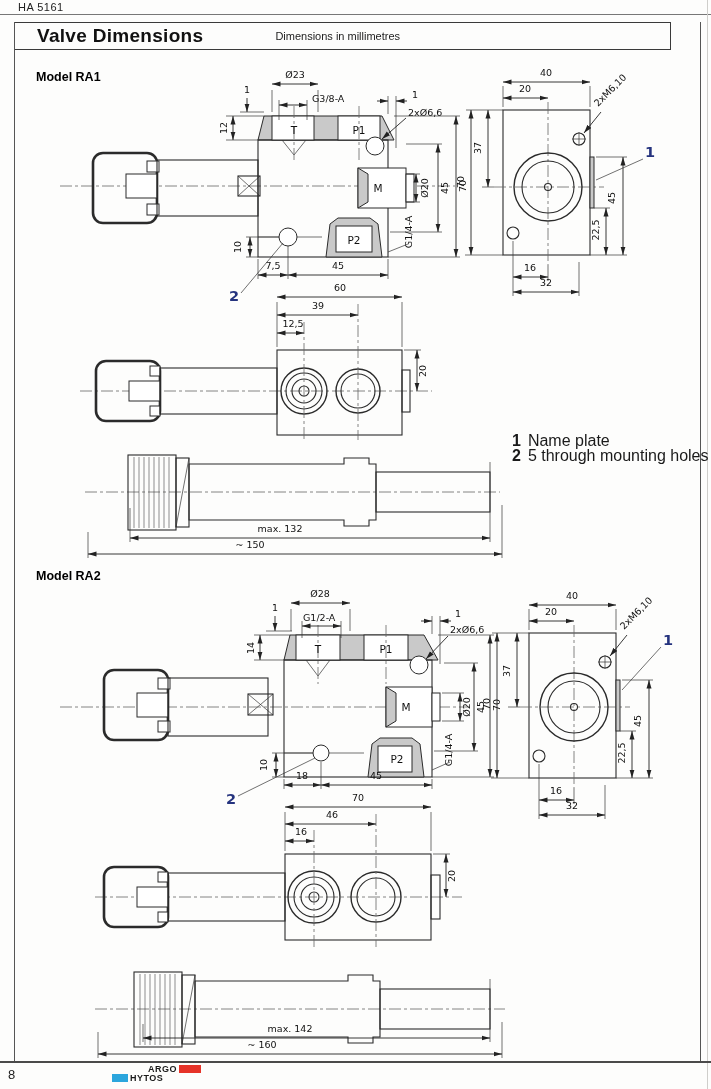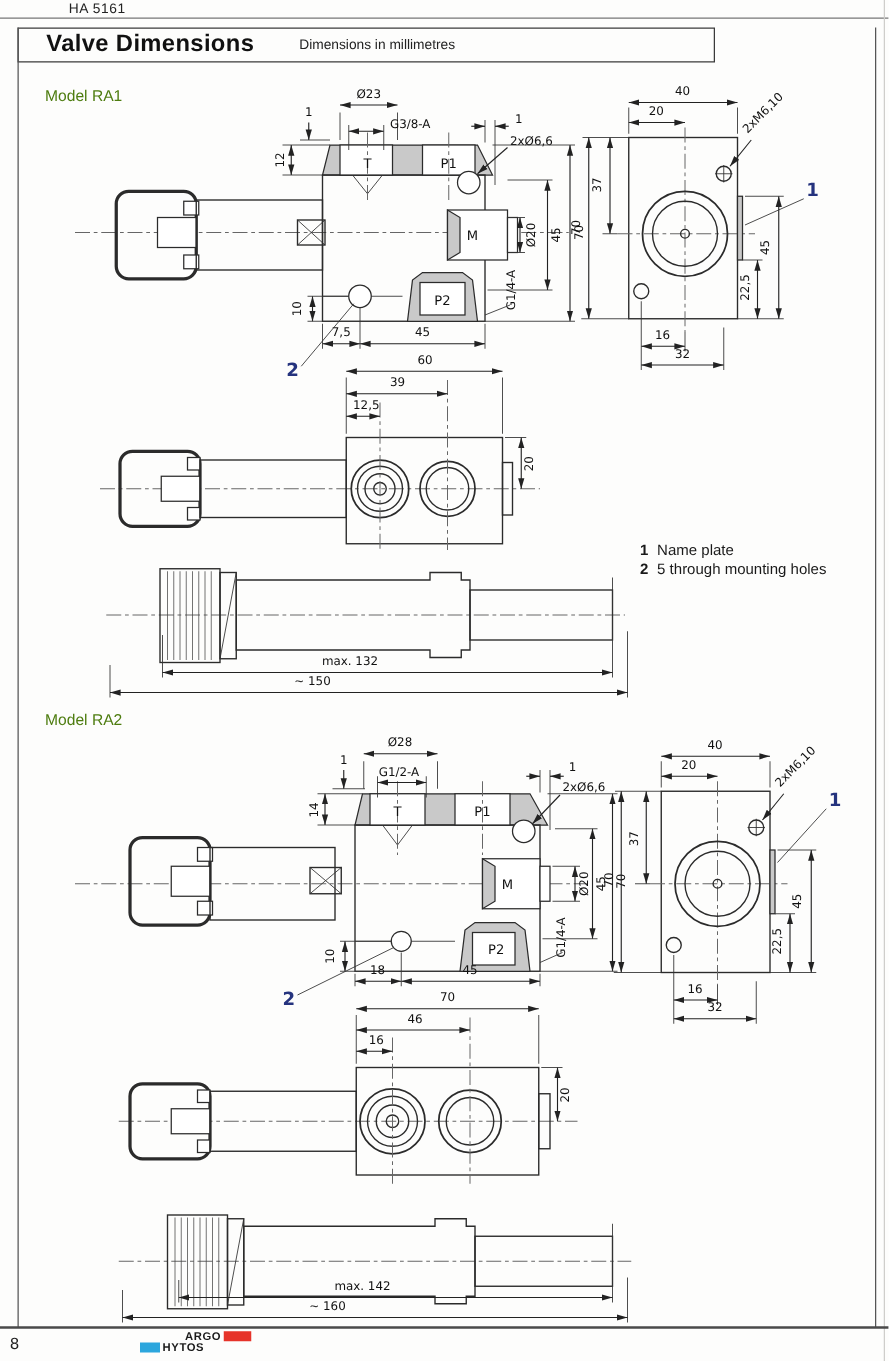--- a/index.html
+++ b/index.html
@@ -1,31 +1,31 @@
 <!DOCTYPE html>
 <html><head>
 <meta charset="utf-8">
 <style>
   html,body{margin:0;padding:0;background:#ffffff;}
   #page{position:relative;width:711px;height:1089px;background:#fdfdfc;font-family:"Liberation Sans",sans-serif;overflow:hidden;}
   .abs{position:absolute;}
-  #doc-code{left:18px;top:1px;font-size:11px;color:#222;letter-spacing:.5px;margin-left:37px;}
+  #doc-code{left:18px;top:1px;font-size:11px;color:#222;letter-spacing:.5px;}
   #top-rule{left:0;top:14px;width:711px;height:1px;background:#777;}
-  #title-box{left:14px;top:22px;width:558px;height:28px;border:1px solid #3a3a3a;box-sizing:border-box;display:flex;align-items:center;}
+  #title-box{left:14px;top:22px;width:657px;height:28px;border:1px solid #3a3a3a;box-sizing:border-box;display:flex;align-items:center;}
   #page-title{font-size:19px;font-weight:bold;color:#111;margin-left:22px;letter-spacing:.3px;}
-  #page-subtitle{font-size:11px;color:#222;margin-left:36px;}
+  #page-subtitle{font-size:11px;color:#222;margin-left:72px;}
   .side-border{top:22px;width:1px;height:1040px;background:#555;}
   #border-left{left:14px;}
   #border-right{left:700px;}
   #edge-strip{left:707px;top:0;width:1px;height:1089px;background:#cfcecb;}
   #bottom-rule{left:0;top:1061px;width:711px;height:2px;background:#4a4a4a;}
-  .model-heading{font-size:12.5px;font-weight:normal;color:#4d7c0f;}
+  .model-heading{font-size:12.5px;font-weight:bold;color:#000000;}
   #heading-ra1{left:36px;top:70px;}
   #heading-ra2{left:36px;top:569px;}
-  #legend{left:512px;top:433px;font-size:12px;color:#1a1a1a;line-height:15px;}
+  #legend{left:512px;top:433px;font-size:16px;color:#1a1a1a;line-height:15px;}
   .note-row{white-space:nowrap;}
   .note-num{font-weight:bold;margin-right:7px;}
   #page-num{left:8px;top:1067px;font-size:13px;color:#222;}
   #logo{left:100px;top:1065px;line-height:0;}
   .lrow{height:8px;white-space:nowrap;margin-left:48px;}
   .lrow.r2{margin-top:1px;margin-left:12px;}
   .lw{display:inline-block;font-size:9px;font-weight:bold;color:#1a1a1a;letter-spacing:.5px;line-height:8px;vertical-align:top;}
   .lblk{display:inline-block;width:22px;height:8px;vertical-align:top;margin-left:2px;}
   .lblk.red{background:#e63329;}
   .lblk.blue{background:#2ca6dd;width:16px;margin-left:0;margin-right:2px;}

